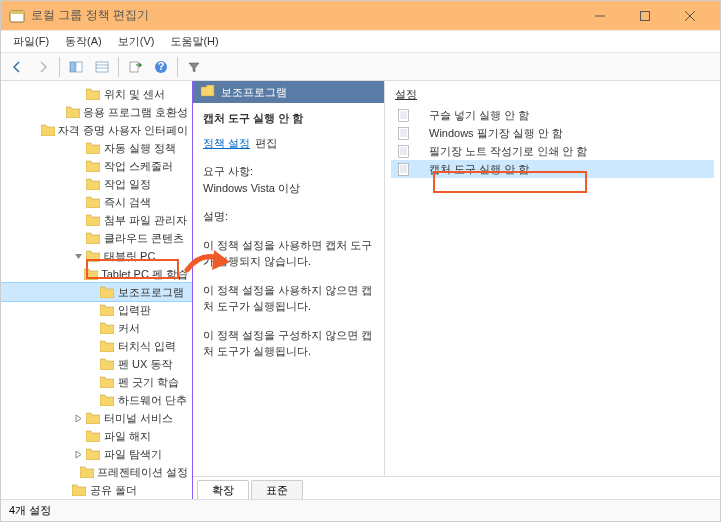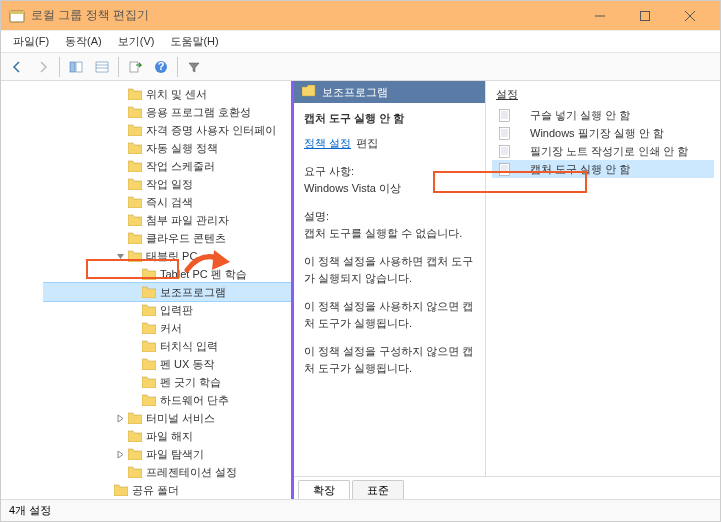--- a/index.html
+++ b/index.html
@@ -14,21 +14,21 @@
 
 .menubar { display: flex; height: 22px; align-items: center; padding: 0 4px; border-bottom: 1px solid #e5e5e5; }
 .menubar .menu-item { padding: 2px 8px; color: #333; }
 
 .toolbar { display: flex; height: 28px; align-items: center; padding: 0 4px; border-bottom: 1px solid #ddd; background: #fafafa; gap: 2px; }
 .toolbar .tb-btn { width: 24px; height: 24px; display: flex; align-items: center; justify-content: center; border: 1px solid transparent; }
 .toolbar .tb-sep { width: 1px; height: 20px; background: #ccc; margin: 0 2px; }
 
 .content { display: flex; flex: 1; overflow: hidden; }
 
-.tree-panel { width: 251px; border-right: 3px solid #8b5cf6; overflow: auto; padding: 4px 0; margin-left: 42px; }
+.tree-panel { width: 192px; border-right: 1px solid #8b5cf6; overflow: auto; padding: 4px 0; }
 .tree ul { list-style: none; }
 .tree-item { display: flex; align-items: center; height: 18px; white-space: nowrap; padding-right: 4px; }
 .tree-item.selected { background: #cce8ff; outline: 1px solid #99d1ff; }
 .expander { width: 14px; height: 14px; display: flex; align-items: center; justify-content: center; color: #aaa; font-size: 9px; }
 .tree-icon { width: 16px; height: 14px; margin-right: 3px; display: inline-flex; align-items: center; justify-content: center; }
 .tree-label { color: #333; }
 .ind { display: inline-block; }
 
 .right-panel { flex: 1; display: flex; flex-direction: column; overflow: hidden; }
 .right-body { flex: 1; display: flex; overflow: hidden; border-bottom: 1px solid #ddd; }
@@ -461,21 +461,20 @@
             <div class="detail-links">
               <a>정책 설정</a>
               <span class="sep">편집</span>
             </div>
             <div class="detail-block">
               <div class="label">요구 사항:</div>
               <div>Windows Vista 이상</div>
             </div>
             <div class="detail-block">
               <div class="label">설명:</div>
-              <div>캡처 도구를 실행할 수 없습니다.</div>
             </div>
             <div class="detail-block">이 정책 설정을 사용하면 캡처 도구가 실행되지 않습니다.</div>
             <div class="detail-block">이 정책 설정을 사용하지 않으면 캡처 도구가 실행됩니다.</div>
             <div class="detail-block">이 정책 설정을 구성하지 않으면 캡처 도구가 실행됩니다.</div>
           </div>
         </div>
 
         <div class="settings-col">
           <div class="settings-header">설정</div>
           <div class="settings-list" id="settings-list">

